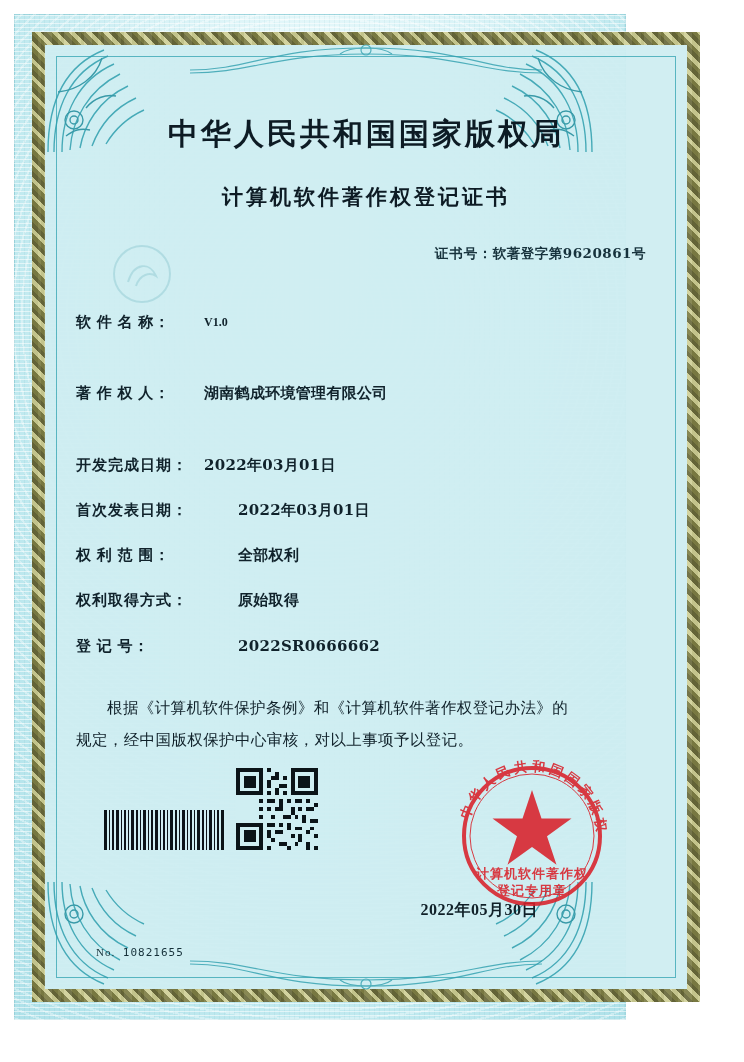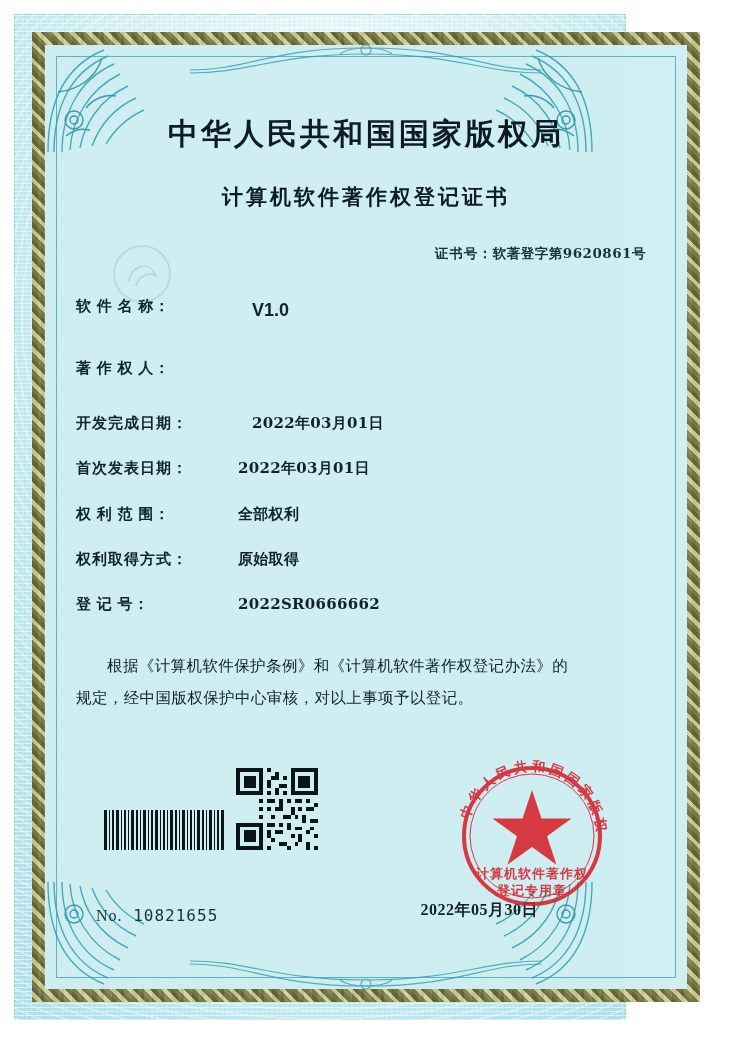--- a/index.html
+++ b/index.html
@@ -110,47 +110,47 @@
     font-weight:700;
     letter-spacing:1px;
     white-space:nowrap;
   }
   .field .val{
     flex:1;
     font-weight:700;
     letter-spacing:.3px;
   }
   .field .val .ver{
-    font-family:Liberation Sans, sans-serif;
-    font-size:18px;
+    font-family:Liberation Serif, serif;
+    font-size:12px;
     display:block;
     margin-top:2px;
     letter-spacing:0;
   }
   .field.spaced{margin-top:22px;gap:34px;}
-  .field.wide-gap{margin-top:32px;gap:48px;}
+  .field.wide-gap{margin-top:48px;}
   .mono-val{font-family:"DejaVu Serif","Liberation Serif",serif;letter-spacing:.4px;}
 
   .para{
     margin-top:34px;
     font-size:15.5px;
     color:#0f2029;
     line-height:2.05;
     text-indent:2em;
     letter-spacing:.4px;
   }
   .para2{text-indent:0;margin-top:0;}
 
   
   #codes{position:absolute;left:88px;top:736px;width:230px;}
   #barcode{width:124px;height:40px;}
   #qrcode{width:82px;height:82px;margin-top:18px;margin-left:6px;}
   #serial{
-    position:absolute;left:82px;top:892px;
-    font-size:16px;color:#153039;
+    position:absolute;left:82px;top:932px;
+    font-size:11px;color:#153039;
     font-family:"DejaVu Sans Mono","Liberation Mono",monospace;
     letter-spacing:1px;
     text-align:right;
   }
   #serial .pfx{font-family:"Liberation Serif",serif;}
   #issue-date{
     position:absolute;right:88px;top:886px;
     font-size:16px;color:#102028;font-weight:700;letter-spacing:.5px;
   }
   
@@ -256,20 +256,21 @@
 
     <div class="field wide-gap">
       <div class="lbl">软 件 名 称：</div>
       <div class="val">
         <span class="ver">V1.0</span>
       </div>
     </div>
 
     <div class="field wide-gap">
       <div class="lbl">著 作 权 人：</div>
+      <div class="val">湖南鹤成环境管理有限公司</div>
     </div>
 
     <div class="field wide-gap">
       <div class="lbl">开发完成日期：</div>
       <div class="val mono-val">2022年03月01日</div>
     </div>
 
     <div class="field spaced">
       <div class="lbl">首次发表日期：</div>
       <div class="val mono-val">2022年03月01日</div>

